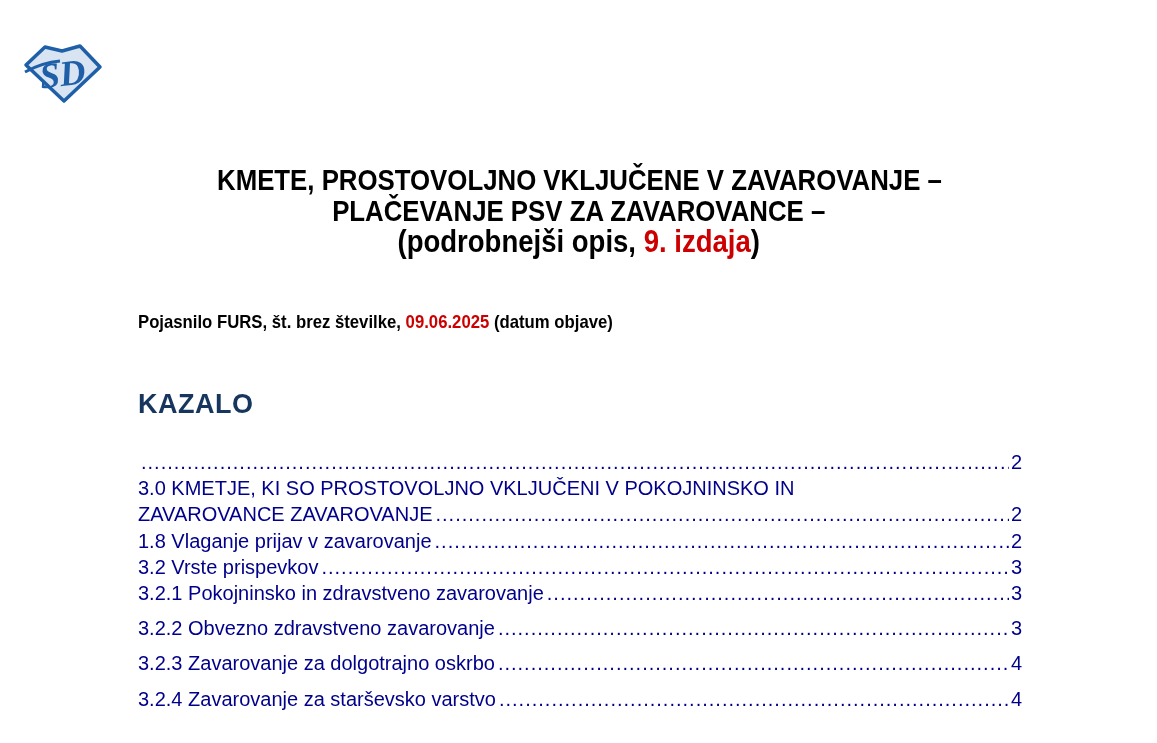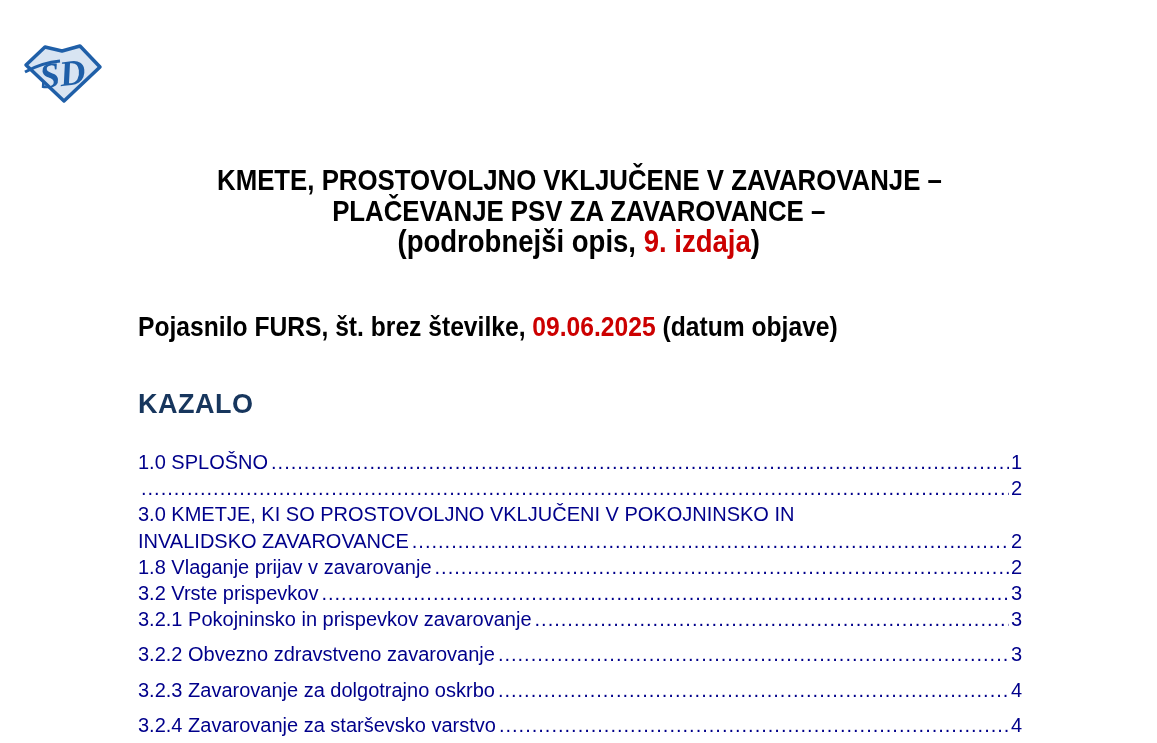--- a/index.html
+++ b/index.html
@@ -25,21 +25,21 @@
     position:absolute;left:138px;top:165px;width:882px;
     text-align:center;font-weight:bold;color:#000;
   }
   .title-line{display:block;line-height:30.5px;font-size:30px;white-space:nowrap;}
   .title-line > .cond{display:inline-block;transform:scaleX(0.86);transform-origin:center bottom;white-space:nowrap;}
   .title-line.small{font-size:32px;line-height:28px;margin-top:1px;}
   .red{color:var(--accent-red,#CC0000);}
   
   .pojasnilo{
     position:absolute;left:138px;top:311px;
-    font-size:28px;font-weight:bold;white-space:nowrap;
+    font-size:19px;font-weight:bold;white-space:nowrap;
   }
   .pojasnilo > .cond{display:inline-block;transform:scaleX(0.88);transform-origin:left bottom;white-space:nowrap;}
   
   .kazalo{
     position:absolute;left:138px;top:389px;
     font-size:27px;font-weight:bold;letter-spacing:0.5px;
     color:var(--heading-navy,#17365D);
   }
   
   .toc{
@@ -80,48 +80,43 @@
   </div>
 
   <div class="pojasnilo">
     <span class="cond"><span>Pojasnilo FURS, št. brez številke, </span><span class="red">09.06.2025</span><span> (datum objave)</span></span>
   </div>
 
   <div class="kazalo">KAZALO</div>
 
   <div class="toc">
     <div class="toc-row">
-      <span class="toc-text">1.0 SPLOŠNO</span>
-      <span class="toc-leader"></span>
-      <span class="toc-page">1</span>
-    </div>
-    <div class="toc-row">
       <span class="toc-leader"></span>
       <span class="toc-page">2</span>
     </div>
     <div class="toc-row">
       <span class="toc-text">3.0 KMETJE, KI SO PROSTOVOLJNO VKLJUČENI V POKOJNINSKO IN</span>
     </div>
     <div class="toc-row">
-      <span class="toc-text">INVALIDSKO ZAVAROVANCE</span>
+      <span class="toc-text">ZAVAROVANCE ZAVAROVANJE</span>
       <span class="toc-leader"></span>
       <span class="toc-page">2</span>
     </div>
     <div class="toc-row">
       <span class="toc-text">1.8 Vlaganje prijav v zavarovanje</span>
       <span class="toc-leader"></span>
       <span class="toc-page">2</span>
     </div>
     <div class="toc-row">
       <span class="toc-text">3.2 Vrste prispevkov</span>
       <span class="toc-leader"></span>
       <span class="toc-page">3</span>
     </div>
     <div class="toc-row">
-      <span class="toc-text">3.2.1 Pokojninsko in prispevkov zavarovanje</span>
+      <span class="toc-text">3.2.1 Pokojninsko in zdravstveno zavarovanje</span>
       <span class="toc-leader"></span>
       <span class="toc-page">3</span>
     </div>
     <div class="toc-row spaced">
       <span class="toc-text">3.2.2 Obvezno zdravstveno zavarovanje</span>
       <span class="toc-leader"></span>
       <span class="toc-page">3</span>
     </div>
     <div class="toc-row spaced">
       <span class="toc-text">3.2.3 Zavarovanje za dolgotrajno oskrbo</span>

